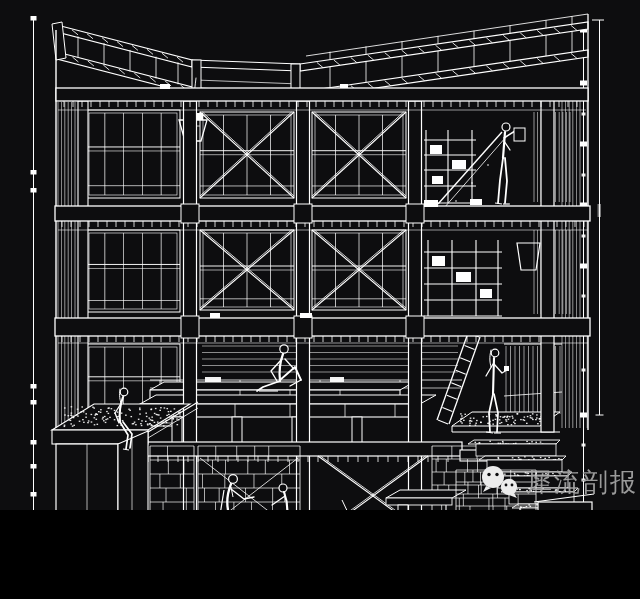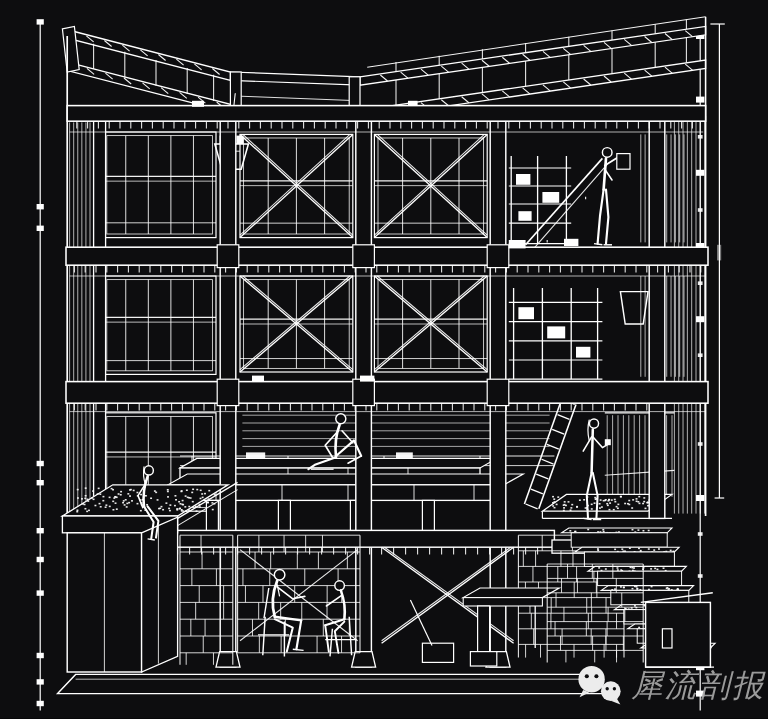--- a/index.html
+++ b/index.html
@@ -1,17 +1,17 @@
 <!DOCTYPE html>
 <html><head>
 <meta charset="utf-8">
 <style>
   html,body{margin:0;padding:0;background:#000;}
-  .stage{position:relative;width:640px;height:599px;overflow:hidden;
-         font-family:"Liberation Sans",sans-serif;font-style:italic;}
+  .stage{position:relative;width:640px;height:510px;overflow:hidden;
+         font-family:"Liberation Sans",sans-serif;}
   figure.drawing{margin:0;position:absolute;inset:0;}
   #art{position:absolute;left:0;top:0;}
   .watermark{position:absolute;right:2px;bottom:10px;display:flex;align-items:center;gap:5px;}
   .wm-text{font-size:26px;letter-spacing:2px;line-height:1;opacity:.92;}
 </style>
 </head>
 <body>
 
 <div class="stage" style="background: rgb(13, 13, 15);">
   <figure class="drawing" aria-label="White-on-black sectional perspective line drawing of a three-storey post-and-beam building with a butterfly roof, cross-braced window bays, a basement with seated figures, a planted roof box at left, wide stone steps at right, ladders, shelving and six human figures">

